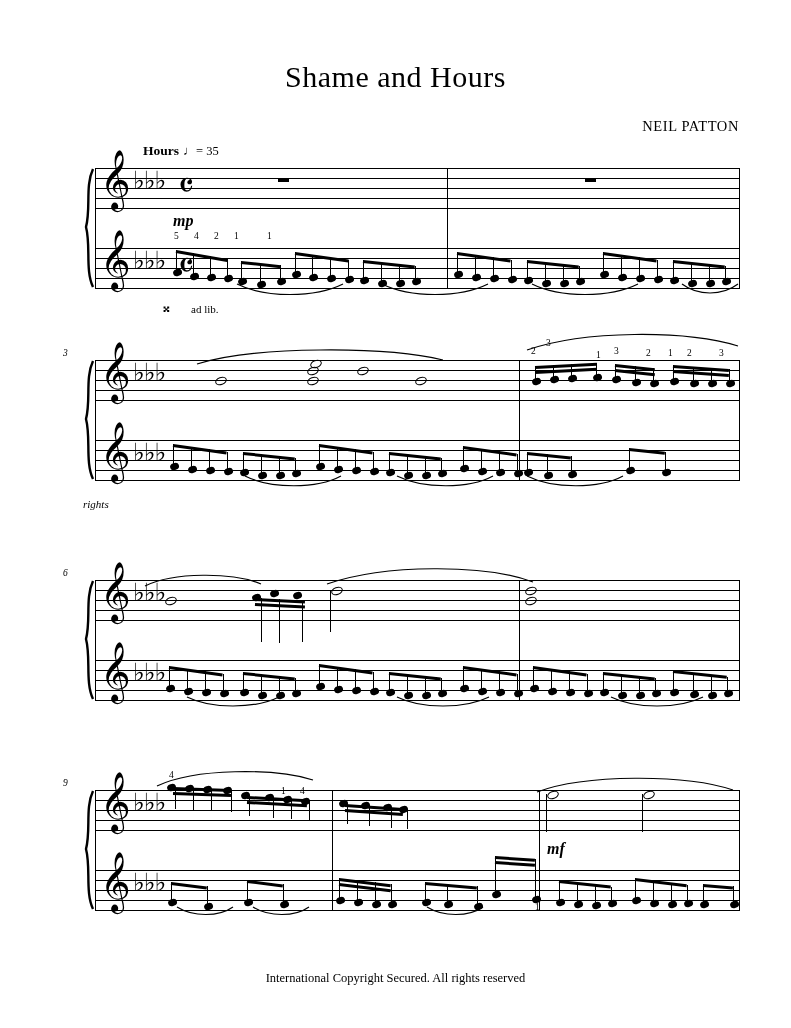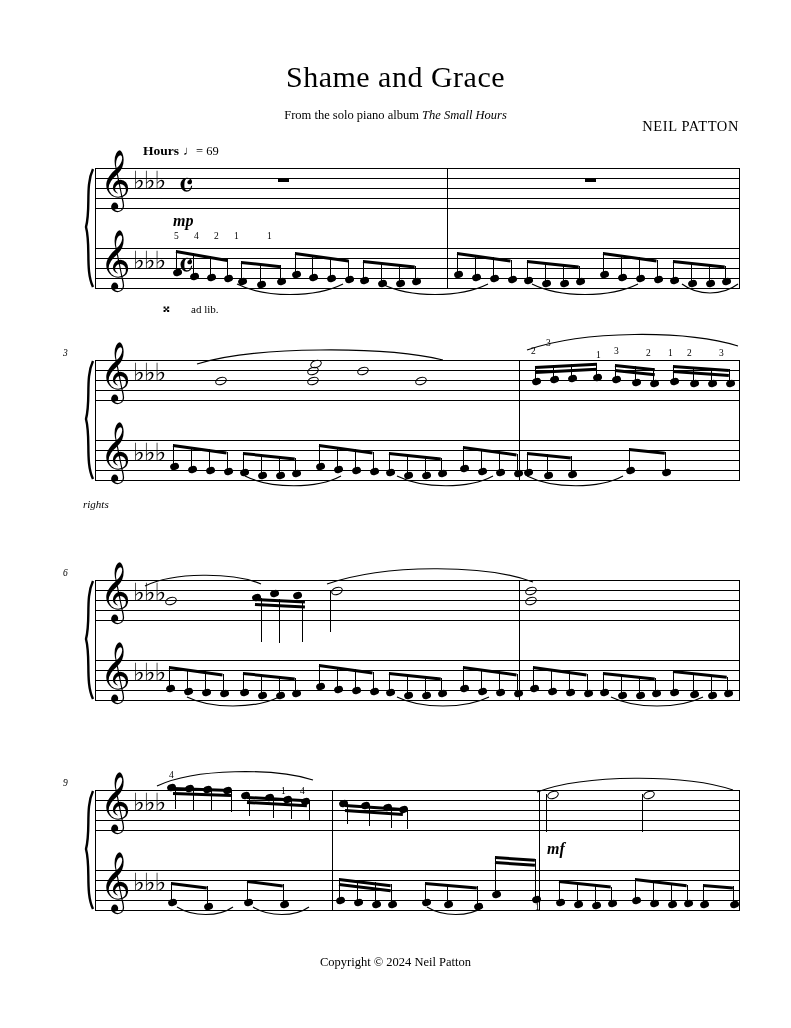--- a/index.html
+++ b/index.html
@@ -203,31 +203,28 @@
     font-size: 12.5px;
   }
   .footer.f1 { top: 955px; }
   .footer.f2 { top: 971px; }
 </style>
 </head>
 <body>
 
 <div class="page">
 
-  <div class="title">Shame and Grace</div>
-
-  <div class="subtitle1">
-    <span>From the solo piano album </span><span class="ital">The Small Hours</span>
-  </div>
+  <div class="title">Shame and Hours</div>
+
 
 
   <div class="composer">NEIL PATTON</div>
 
   <div class="tempo">
-    <span>Hours</span><span class="noteval">♩</span><span class="bpm">= 69</span>
+    <span>Hours</span><span class="noteval">♩</span><span class="bpm">= 35</span>
   </div>
 
   <div class="system" id="sys1" style="top:168px;">
 
     <div class="brace" style="left:-14px; top:0px;">
       <svg width="14" height="120" viewBox="0 0 14 120">
         <path d="M12 1 C4 18, 10 40, 5 59 C10 78, 4 102, 12 119" stroke="#000" stroke-width="2.4" fill="none"></path>
       </svg>
     </div>
 
@@ -902,15 +899,15 @@
           <path d="M2 4 C18 14, 44 14, 58 4" stroke="#000" stroke-width="1.2" fill="none"></path>
         </svg>
     </div>
     <div class="slur" style="left:330px; top:113px;">
       <svg width="60" height="18">
           <path d="M2 4 C18 14, 44 14, 58 4" stroke="#000" stroke-width="1.2" fill="none"></path>
         </svg>
     </div>
   </div>
 
-  <div class="footer f1">Copyright © 2024 Neil Patton</div>
+  <div class="footer f2">International Copyright Secured. All rights reserved</div>
 
 </div>
 
 </body></html>

